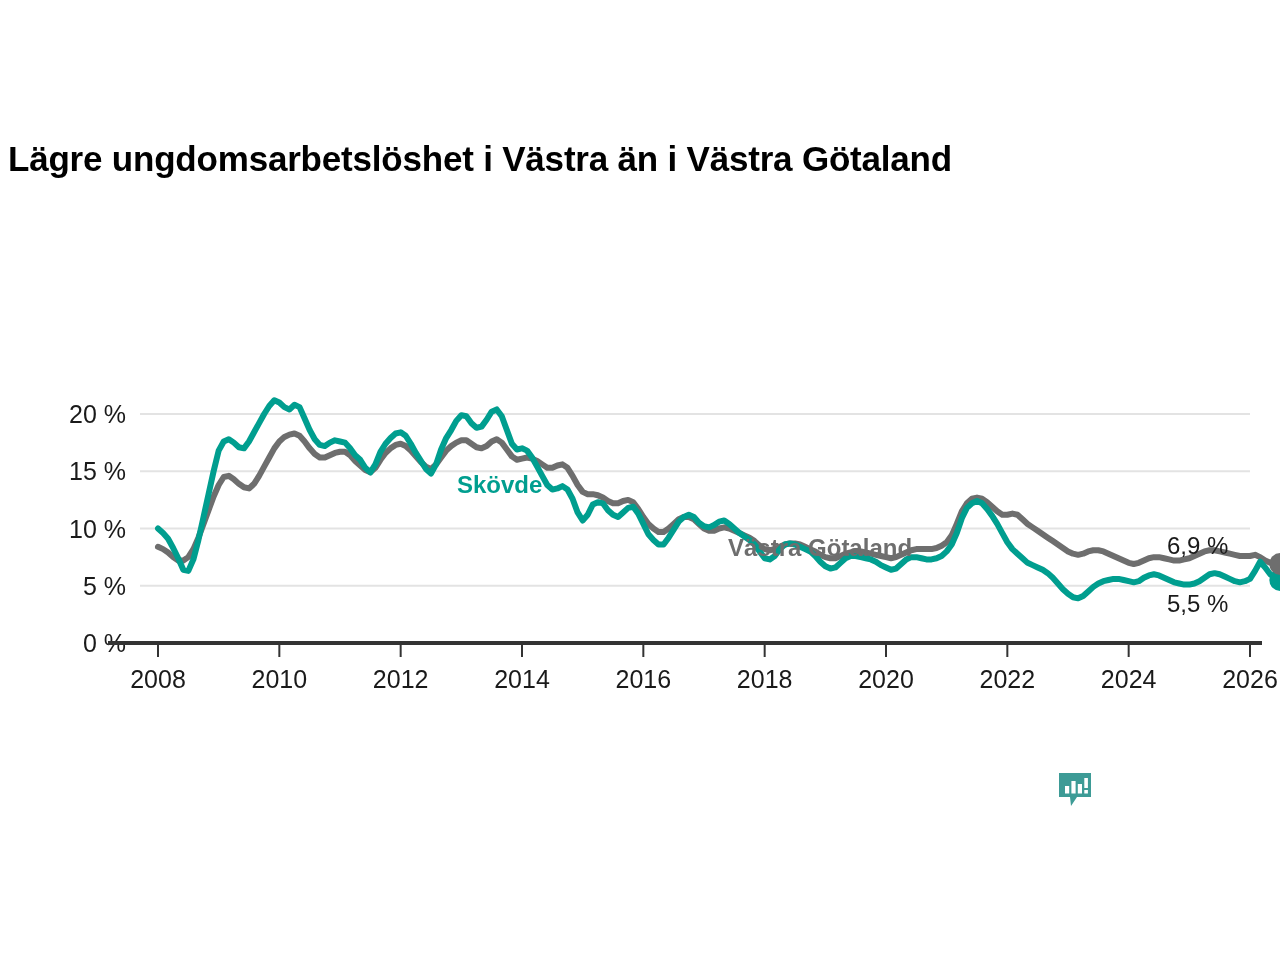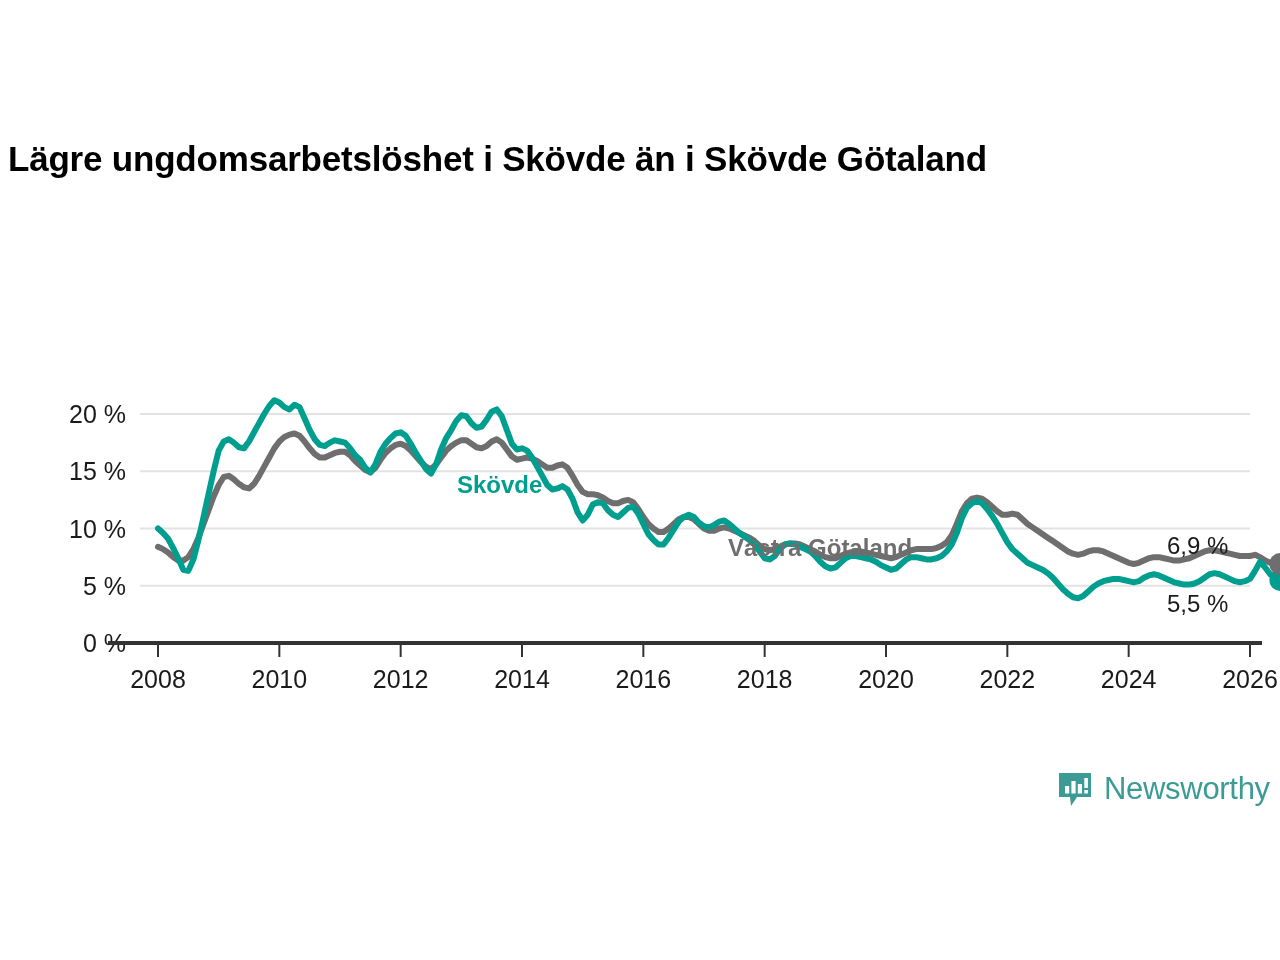--- a/index.html
+++ b/index.html
@@ -46,21 +46,21 @@
   #logo .word{
     font-size:31px;color:#3d9b96;font-weight:400;
     font-family:"Liberation Sans",sans-serif;letter-spacing:-0.3px;
   }
 </style>
 </head>
 <body>
 
 <div class="wrap">
 
-  <div id="chart-title">Lägre ungdomsarbetslöshet i Skövde än i Skövde Götaland</div>
+  <div id="chart-title">Lägre ungdomsarbetslöshet i Västra än i Västra Götaland</div>
 
   <div class="plot">
     <svg width="1280" height="960" viewBox="0 0 1280 960">
       <g id="gridlines">
           <line x1="140" y1="585.75" x2="1250" y2="585.75" stroke="#e3e3e3" stroke-width="2"></line>
           <line x1="140" y1="528.5" x2="1250" y2="528.5" stroke="#e3e3e3" stroke-width="2"></line>
           <line x1="140" y1="471.25" x2="1250" y2="471.25" stroke="#e3e3e3" stroke-width="2"></line>
           <line x1="140" y1="414" x2="1250" y2="414" stroke="#e3e3e3" stroke-width="2"></line>
         </g>
       <g id="ytick-labels">
@@ -116,16 +116,15 @@
     <span class="mark">
       <svg width="38" height="38" viewBox="0 0 38 38">
         <path d="M3 3 H35 V27 H21 L15 36 L14 27 H3 Z" fill="#3d9b96"></path>
         <rect x="9" y="16" width="4.2" height="7.5" fill="#ffffff"></rect>
         <rect x="15.4" y="11" width="4.2" height="12.5" fill="#ffffff"></rect>
         <rect x="21.8" y="14" width="4.2" height="9.5" fill="#ffffff"></rect>
         <rect x="28.3" y="8" width="3.6" height="10" fill="#ffffff"></rect>
         <rect x="28.3" y="20" width="3.6" height="3.5" fill="#ffffff"></rect>
       </svg>
     </span>
-    <span class="word">Newsworthy</span>
   </div>
 
 </div>
 
 </body></html>

